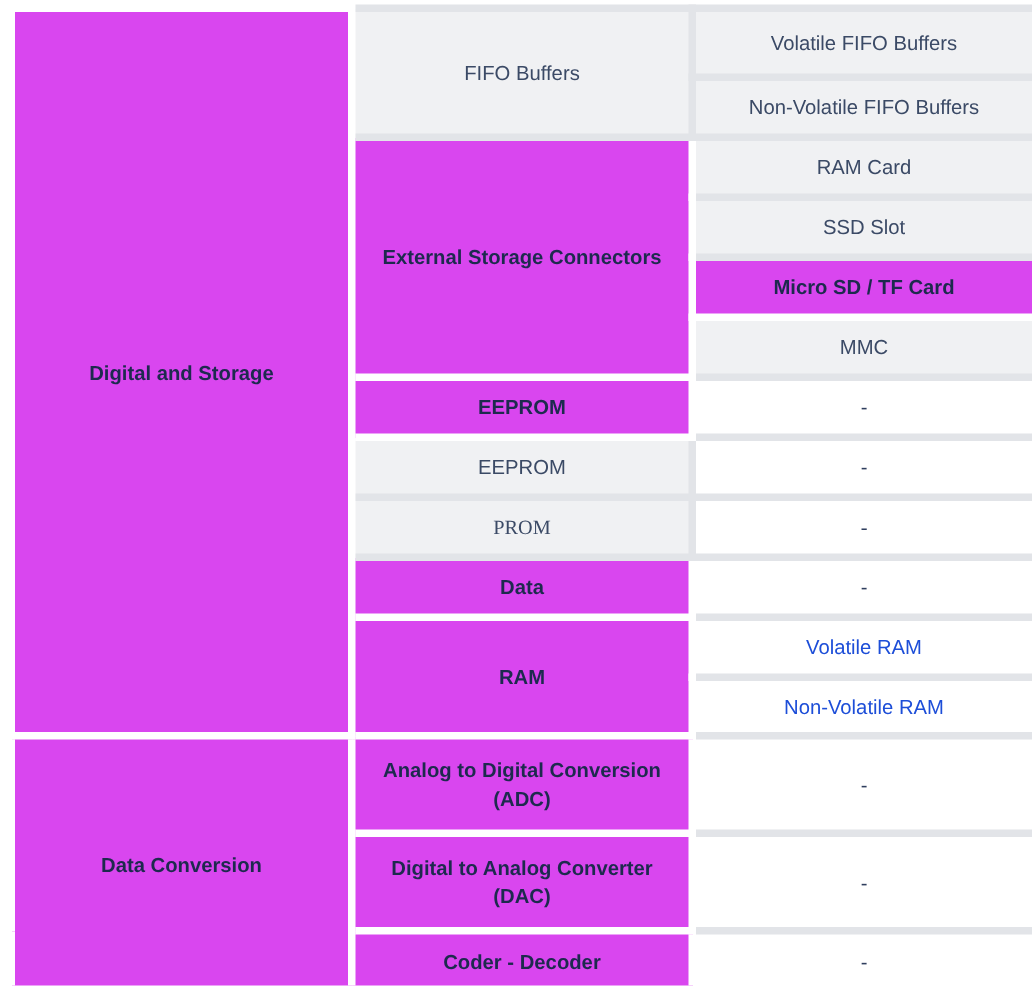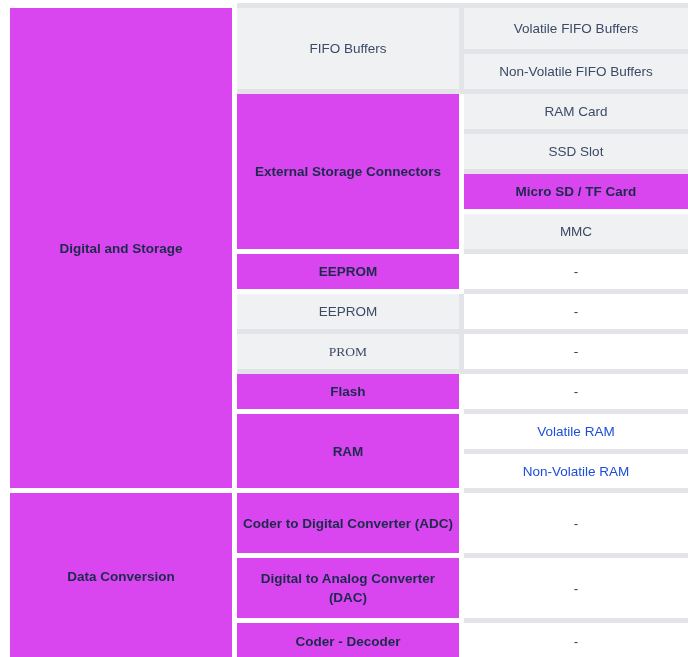--- a/index.html
+++ b/index.html
@@ -105,33 +105,33 @@
         </tr>
         <tr style="height: 40px;">
           <td class="grey">EEPROM</td>
           <td class="white dash">-</td>
         </tr>
         <tr style="height: 40px; font-family: Liberation Serif, serif;">
           <td class="grey">PROM</td>
           <td class="white dash">-</td>
         </tr>
         <tr style="height: 40px;">
-          <td class="green">Flash</td>
+          <td class="green">Data</td>
           <td class="white dash">-</td>
         </tr>
         <tr style="height: 40px;">
           <td class="green" rowspan="2">RAM</td>
           <td class="white">Volatile RAM</td>
         </tr>
         <tr style="height: 39px;">
           <td class="white">Non-Volatile RAM</td>
         </tr>
         <tr style="height: 65px;">
           <td class="green" rowspan="3">Data Conversion</td>
-          <td class="green">Coder to Digital Converter (ADC)</td>
+          <td class="green">Analog to Digital Conversion (ADC)</td>
           <td class="white dash">-</td>
         </tr>
         <tr style="height: 65px;">
           <td class="green">Digital to Analog Converter (DAC)</td>
           <td class="white dash">-</td>
         </tr>
         <tr style="height: 42px;">
           <td class="green">Coder - Decoder</td>
           <td class="white dash">-</td>
         </tr>

